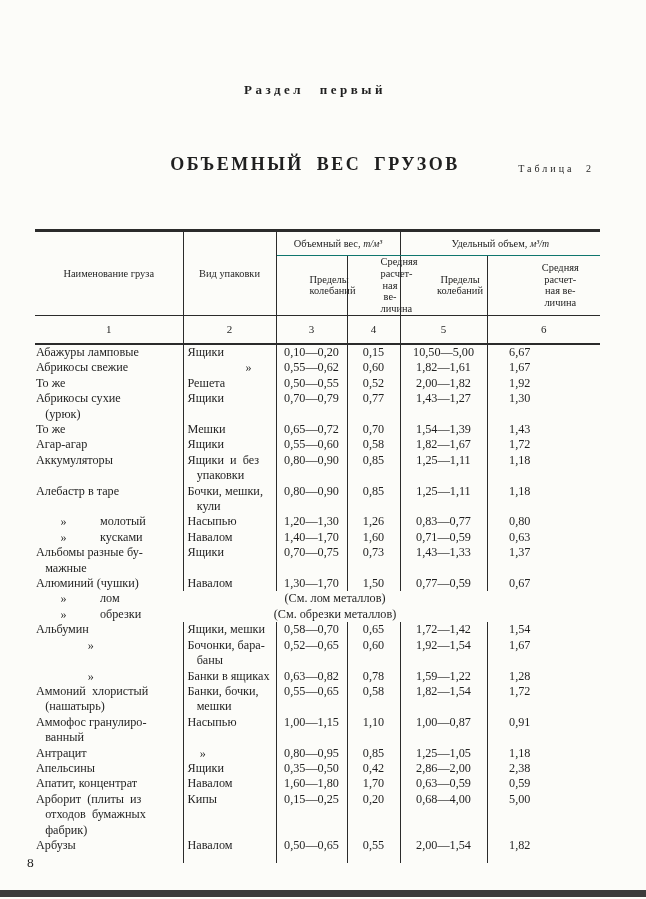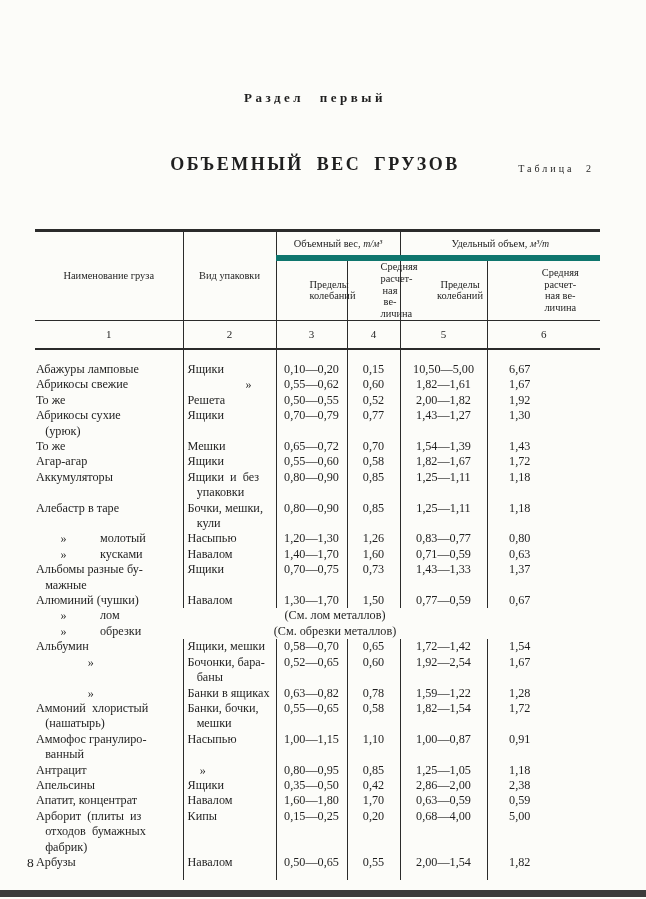--- a/index.html
+++ b/index.html
@@ -4,43 +4,43 @@
 <style>
   html,body{margin:0;padding:0;}
   .page{
     position:relative; width:646px; height:899px;
     background:#fcfcf9; color:#1f1f1f;
     font-family:"Liberation Serif","DejaVu Serif",serif;
     overflow:hidden;
   }
   .hdr{position:absolute; left:0; width:630px; text-align:center;}
   .b{font-weight:bold;}
-  .section-label{top:90px; font-size:13px; letter-spacing:3.5px; word-spacing:9px;}
+  .section-label{top:82px; font-size:13px; letter-spacing:3.5px; word-spacing:9px;}
   .section-title{top:118px; font-size:18px; letter-spacing:2.5px; word-spacing:6px;margin-top:36px;}
   .table-label{position:absolute; top:163px; right:52px; font-size:10px; letter-spacing:3px; word-spacing:6px;}
   .table-title{top:190px; font-size:14.5px; letter-spacing:0.6px; word-spacing:3px; left:6px;}
 
   table.cargo{
     position:absolute; left:35px; top:229px; width:565px;
     border-collapse:collapse; table-layout:fixed;
     border-top:3px solid #2b2b2b;
   }
   th,td{padding:0; font-weight:normal;}
   thead th{font-size:10.4px; line-height:11.8px; text-align:center; vertical-align:middle; white-space:pre-line;}
   tr.grp th{height:23px;}
-  th.gline{border-bottom:6px solid #0f766e; white-space:nowrap;}
+  th.gline{border-bottom:1px solid #0f766e; white-space:nowrap;}
   tr.sub th{height:57px;padding-left:33px;}
   .unit{font-style:italic; font-size:9.8px;}
   tr.num td{
     font-size:11px; height:27px; text-align:center; vertical-align:middle;
     border-top:1px solid #2b2b2b; border-bottom:2px solid #2b2b2b;
   }
   .vline{border-right:1px solid #2b2b2b;}
   tbody td{font-size:12.2px; line-height:15.4px; vertical-align:top;}
-  tbody tr.first td{padding-top:12px;font-family:Liberation Serif, serif;}
+  tbody tr.first td{padding-top:0;font-family:Liberation Serif, serif;}
   .c1{padding-left:1px; white-space:pre-wrap;}
   .c2{padding-left:4px; white-space:pre-wrap;margin-top:44px;}
   .val{text-align:center; white-space:nowrap;}
   .c6p{text-align:center; white-space:nowrap; padding-right:48px;}
   .span-cell{text-align:center; white-space:nowrap;}
   tr.spacer td{height:10px;}
   .page-number{position:absolute; left:27px; top:855px; font-size:13.5px;}
   .edge-bar{position:absolute; left:0; right:0; bottom:2px; height:7px; background:#3c3c3c;}
 </style>
 </head>
@@ -209,21 +209,21 @@
           <td class="val vline">0,65</td>
           <td class="val vline">1,72—1,42</td>
           <td class="c6p">1,54</td>
         </tr>
         <tr>
           <td class="c1 vline">                 »</td>
           <td class="c2 vline">Бочонки, бара-
    баны</td>
           <td class="val vline">0,52—0,65</td>
           <td class="val vline">0,60</td>
-          <td class="val vline">1,92—2,54</td>
+          <td class="val vline">1,92—1,54</td>
           <td class="c6p">1,67</td>
         </tr>
         <tr>
           <td class="c1 vline">                 »</td>
           <td class="c2 vline">Банки в ящиках</td>
           <td class="val vline">0,63—0,82</td>
           <td class="val vline">0,78</td>
           <td class="val vline">1,59—1,22</td>
           <td class="c6p">1,28</td>
         </tr>

